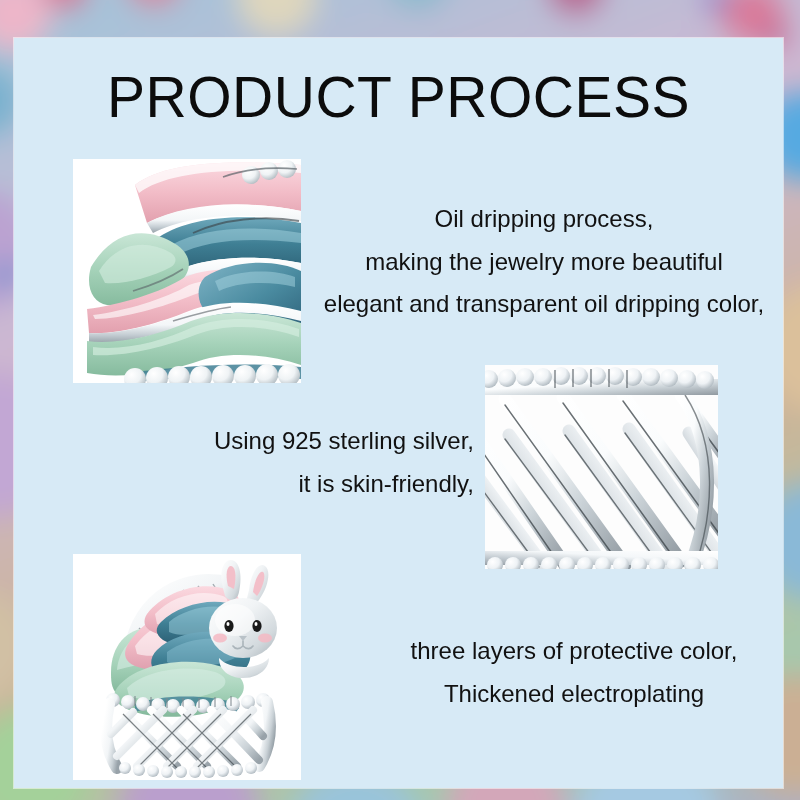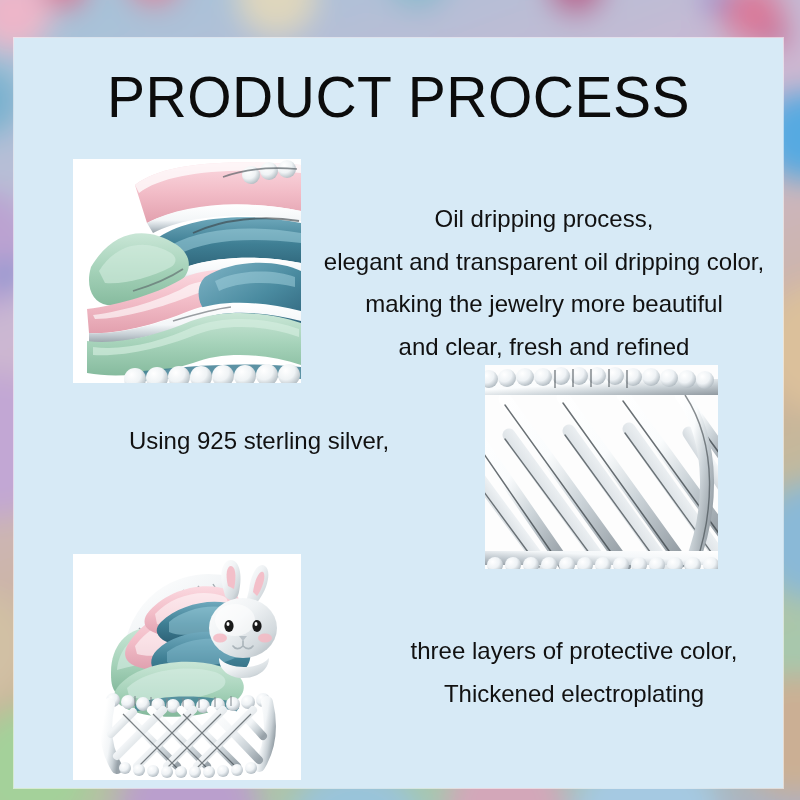--- a/index.html
+++ b/index.html
@@ -107,21 +107,21 @@
     position: absolute;
     text-align: center;
     color: #111111;
     font-size: 24px;
     line-height: 42.5px;
     white-space: nowrap;
   }
   .copy div { white-space: nowrap; }
 
   #copy-oil     { left: 300px; top: 160px; width: 460px; }
-  #copy-silver  { left: 30px;  top: 382px; width: 430px; }
+  #copy-silver  { left: 30px;  top: 382px; width: 430px; text-align: right; }
   #copy-plating { left: 345px; top: 592px; width: 430px; }
 </style>
 </head>
 <body>
 
 <div id="bg-photo">
 
   <div class="bg-flower" style="left:740px; top:24px;">
     <span style="transform:rotate(10deg);background:#8f7fc0"></span>
       <span style="transform:rotate(82deg);background:#8f7fc0"></span>
@@ -484,27 +484,27 @@
           <circle cx="150" cy="217" r="6" fill="url(#cg-bead)"></circle>
           <circle cx="164" cy="216" r="6" fill="url(#cg-bead)"></circle>
           <circle cx="178" cy="214" r="6" fill="url(#cg-bead)"></circle>
         </g>
       </svg>
     </div>
   </div>
 
   <div class="copy" id="copy-oil">
     <div>Oil dripping process,</div>
+    <div>making the jewelry more beautiful</div>
     <div>elegant and transparent oil dripping color,</div>
-    <div>making the jewelry more beautiful</div>
-    <div>and clear, fresh and refined</div>
   </div>
 
   <div class="copy" id="copy-silver">
     <div>Using 925 sterling silver,</div>
+    <div>it is skin-friendly,</div>
   </div>
 
   <div class="copy" id="copy-plating">
     <div>three layers of protective color,</div>
     <div>Thickened electroplating</div>
   </div>
 
 </div>
 
 </body></html>

